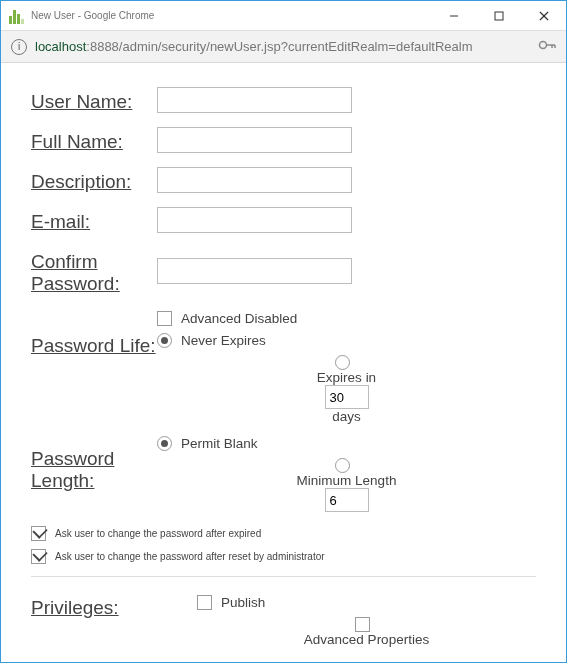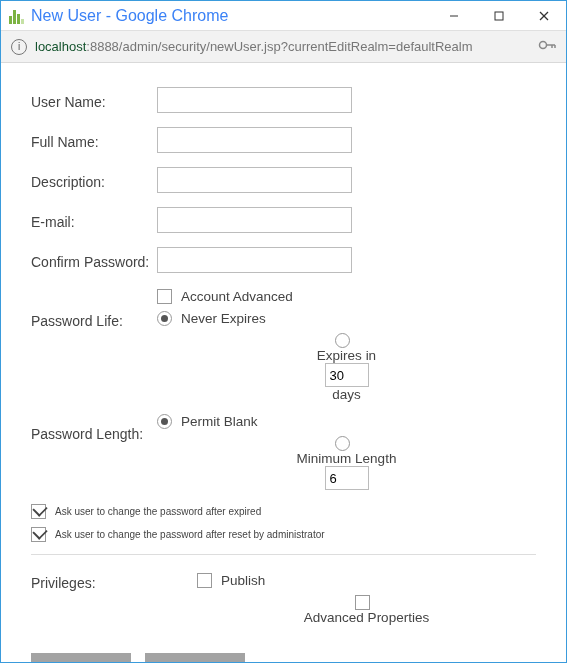--- a/index.html
+++ b/index.html
@@ -24,21 +24,21 @@
     width: 16px; height: 16px;
     display: inline-flex; align-items: flex-end;
     gap: 1px;
     margin-right: 6px;
   }
   .app-icon span { width: 3px; background: #7cb342; display:inline-block; }
   .app-icon span:nth-child(1){height:8px;}
   .app-icon span:nth-child(2){height:14px;}
   .app-icon span:nth-child(3){height:10px;}
   .app-icon span:nth-child(4){height:5px; background:#c5e1a5;}
-  .title-text { flex: 1; font-size: 16px; color: #3b82f6; }
+  .title-text { flex: 1; font-size: 10px; color: #737373; }
   .win-controls { display: flex; }
   .win-btn {
     width: 45px; height: 29px;
     display: flex; align-items: center; justify-content: center;
     color: #333;
   }
   .win-btn svg { width: 10px; height: 10px; }
   .addrbar {
     height: 32px;
     display: flex;
@@ -65,22 +65,23 @@
   }
   .row {
     display: flex;
     align-items: center;
     margin-bottom: 14px;
   }
   .row.top { align-items: flex-start; }
   .label {
     width: 126px;
     color: #444;
-    font-size: 14px;
+    font-size: 19px;
     padding-top: 4px;
+    text-decoration: underline;
   }
   .field {
     flex: 1;
   }
   input[type=text].txt, input[type=password].txt {
     width: 195px;
     height: 26px;
     border: 1px solid #bcbcbc;
     padding: 2px 5px;
     font-size: 13px;
@@ -214,21 +215,21 @@
   <div class="row">
     <div class="label">Confirm Password:</div>
     <div class="field"><input type="password" class="txt" value="" style=""></div>
   </div>
 
   <div class="row top" style="margin-bottom:10px;">
     <div class="label" style="padding-top:26px;">Password Life:</div>
     <div class="field group-block">
       <div class="opt">
         <span class="chk"></span>
-        <span>Account Advanced</span>
+        <span>Advanced Disabled</span>
       </div>
       <div class="opt">
         <span class="rdo checked"></span>
         <span>Never Expires</span>
       </div>
       <div class="opt opt-inline">
         <span class="rdo"></span>
         <span>Expires in</span>
         <input type="text" class="small" value="30" style="">
         <span>days</span>

